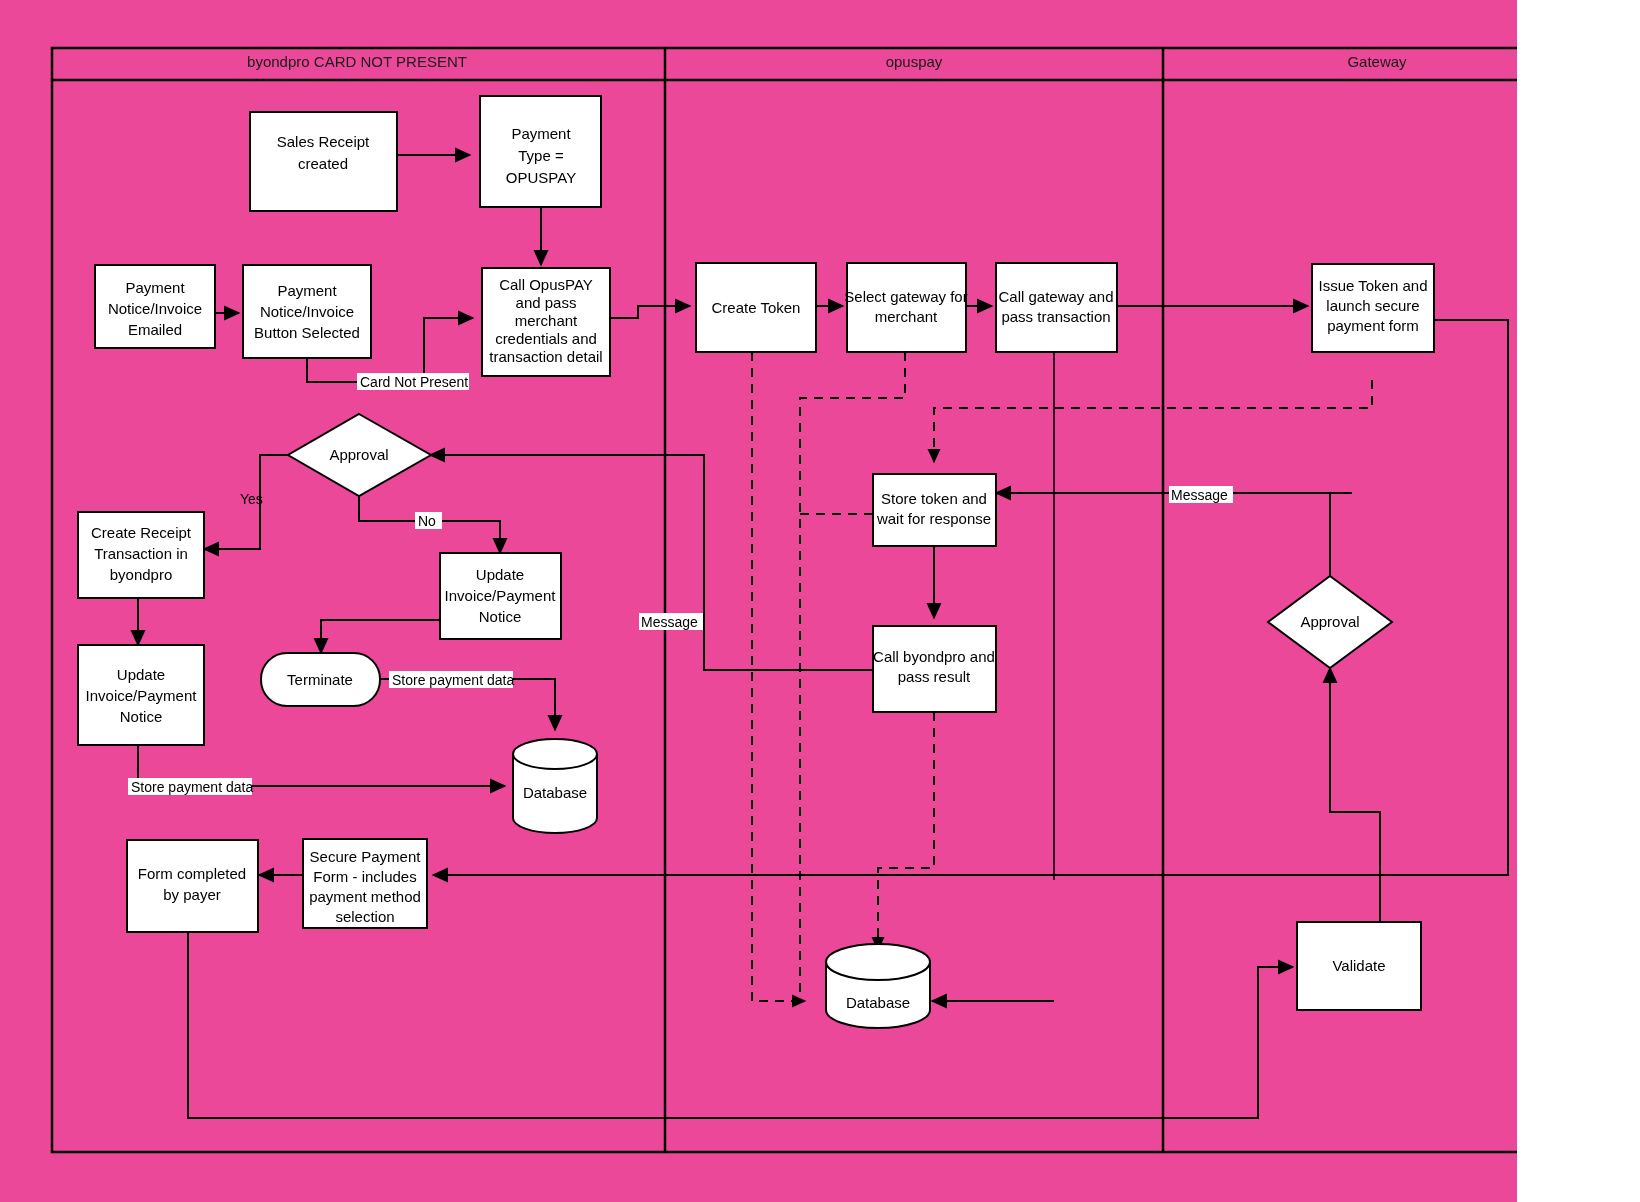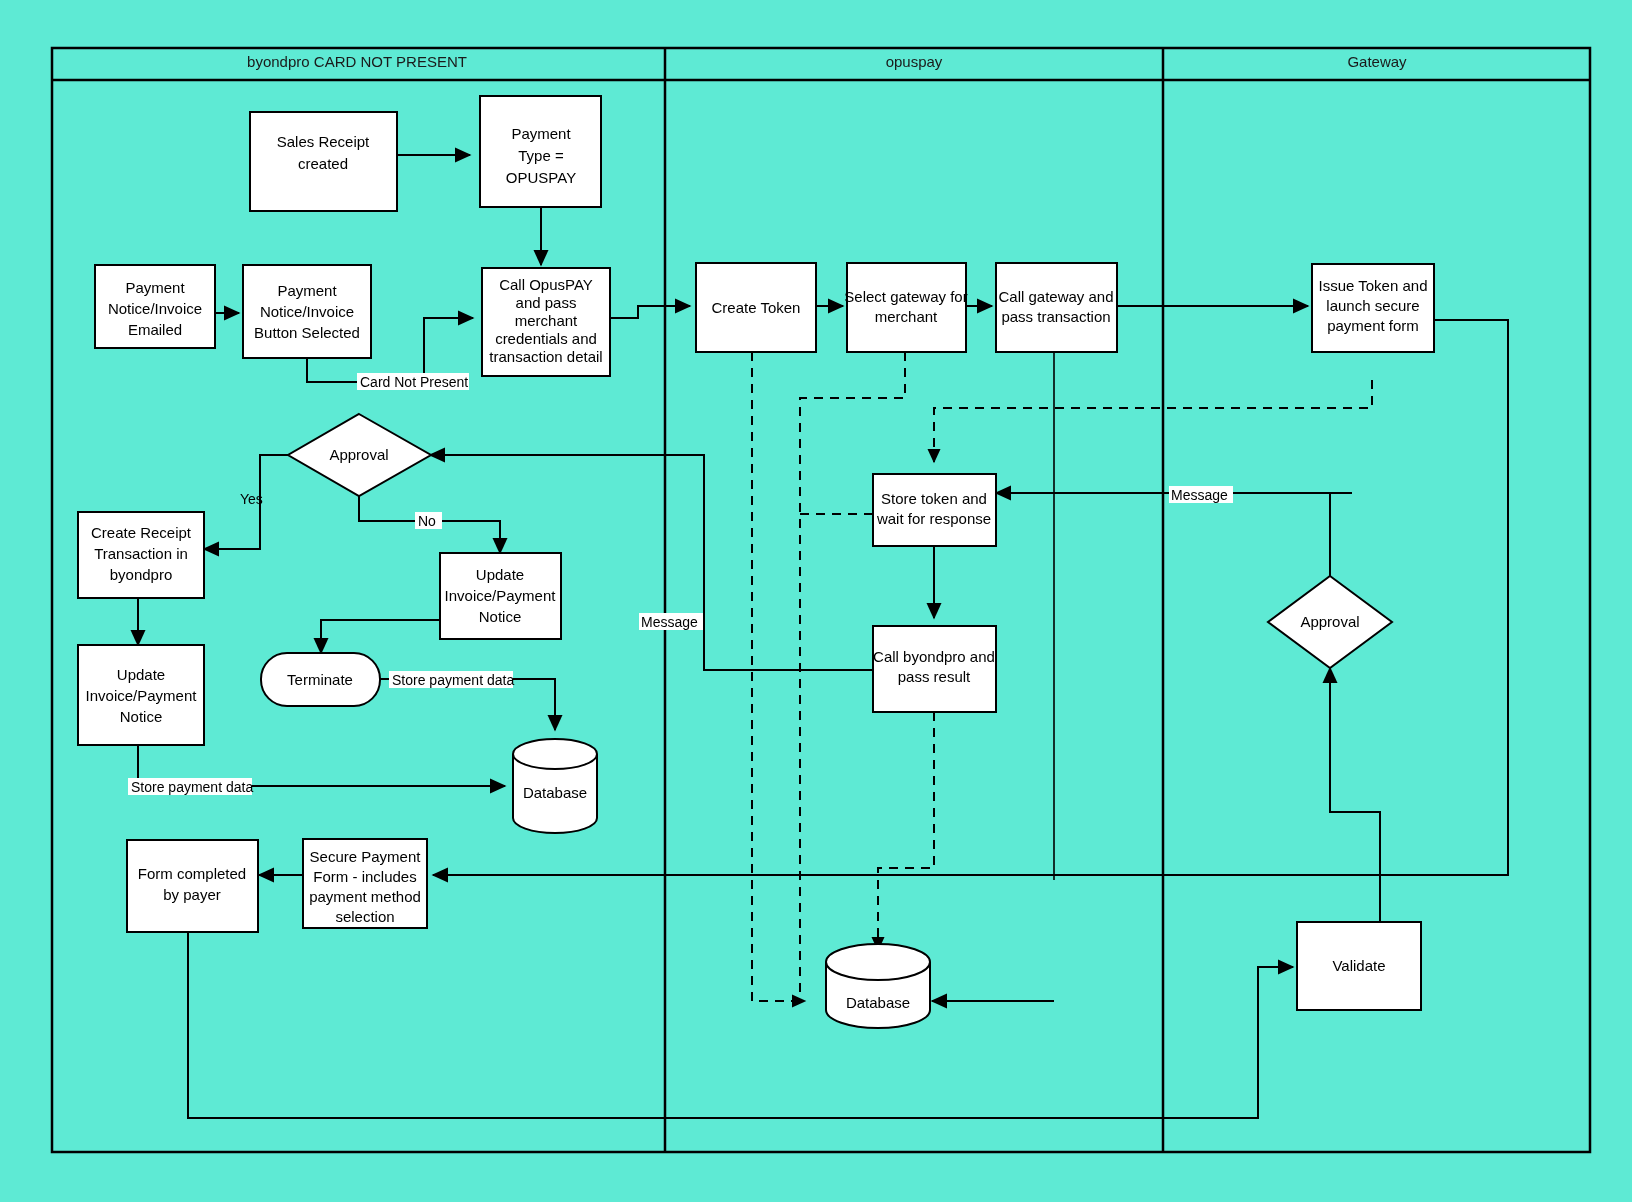--- a/index.html
+++ b/index.html
@@ -5,23 +5,23 @@
   html, body {
     margin: 0;
     padding: 0;
     background: #ffffff;
   }
   body {
     font-family: "Liberation Sans", sans-serif;
   }
   #canvas {
     position: relative;
-    width: 1632px;
+    width: 1517px;
     height: 1202px;
-    background: #5eead4;
+    background: #ec4899;
     overflow: hidden;
   }
   #diagram-svg {
     position: absolute;
     left: 0;
     top: 0;
     width: 1640px;
     height: 1202px;
   }
   .lane-title {

